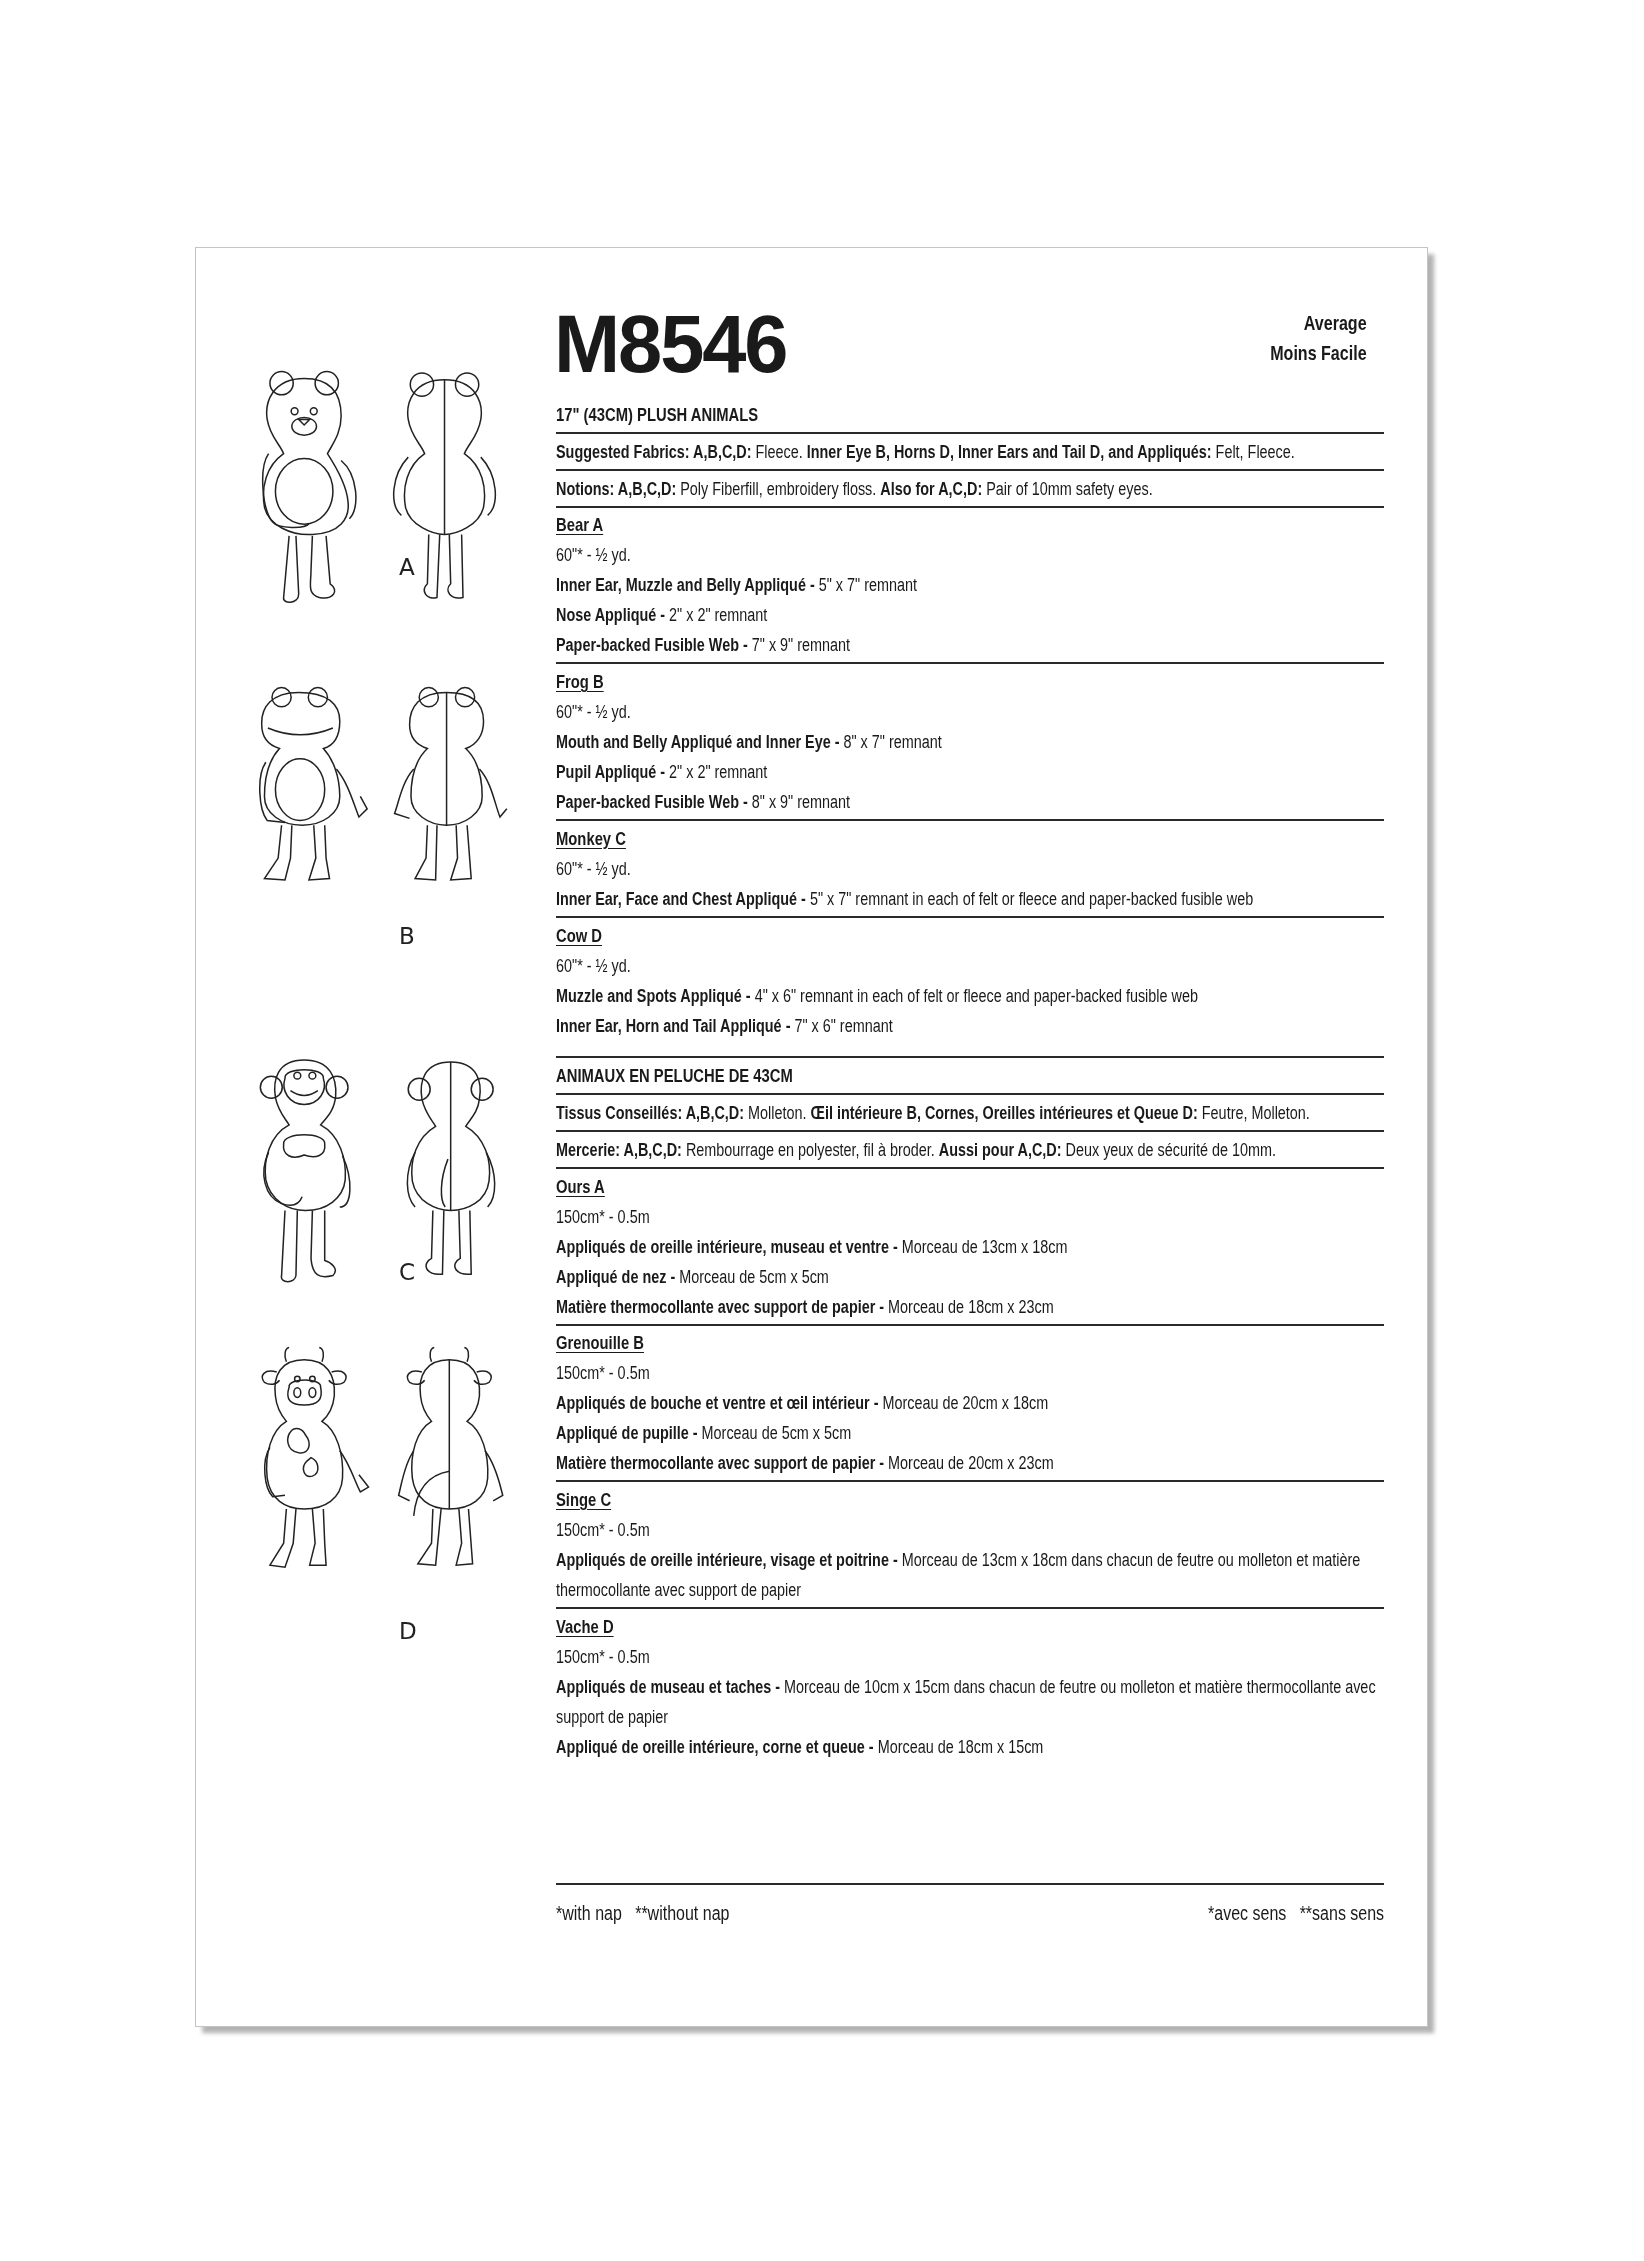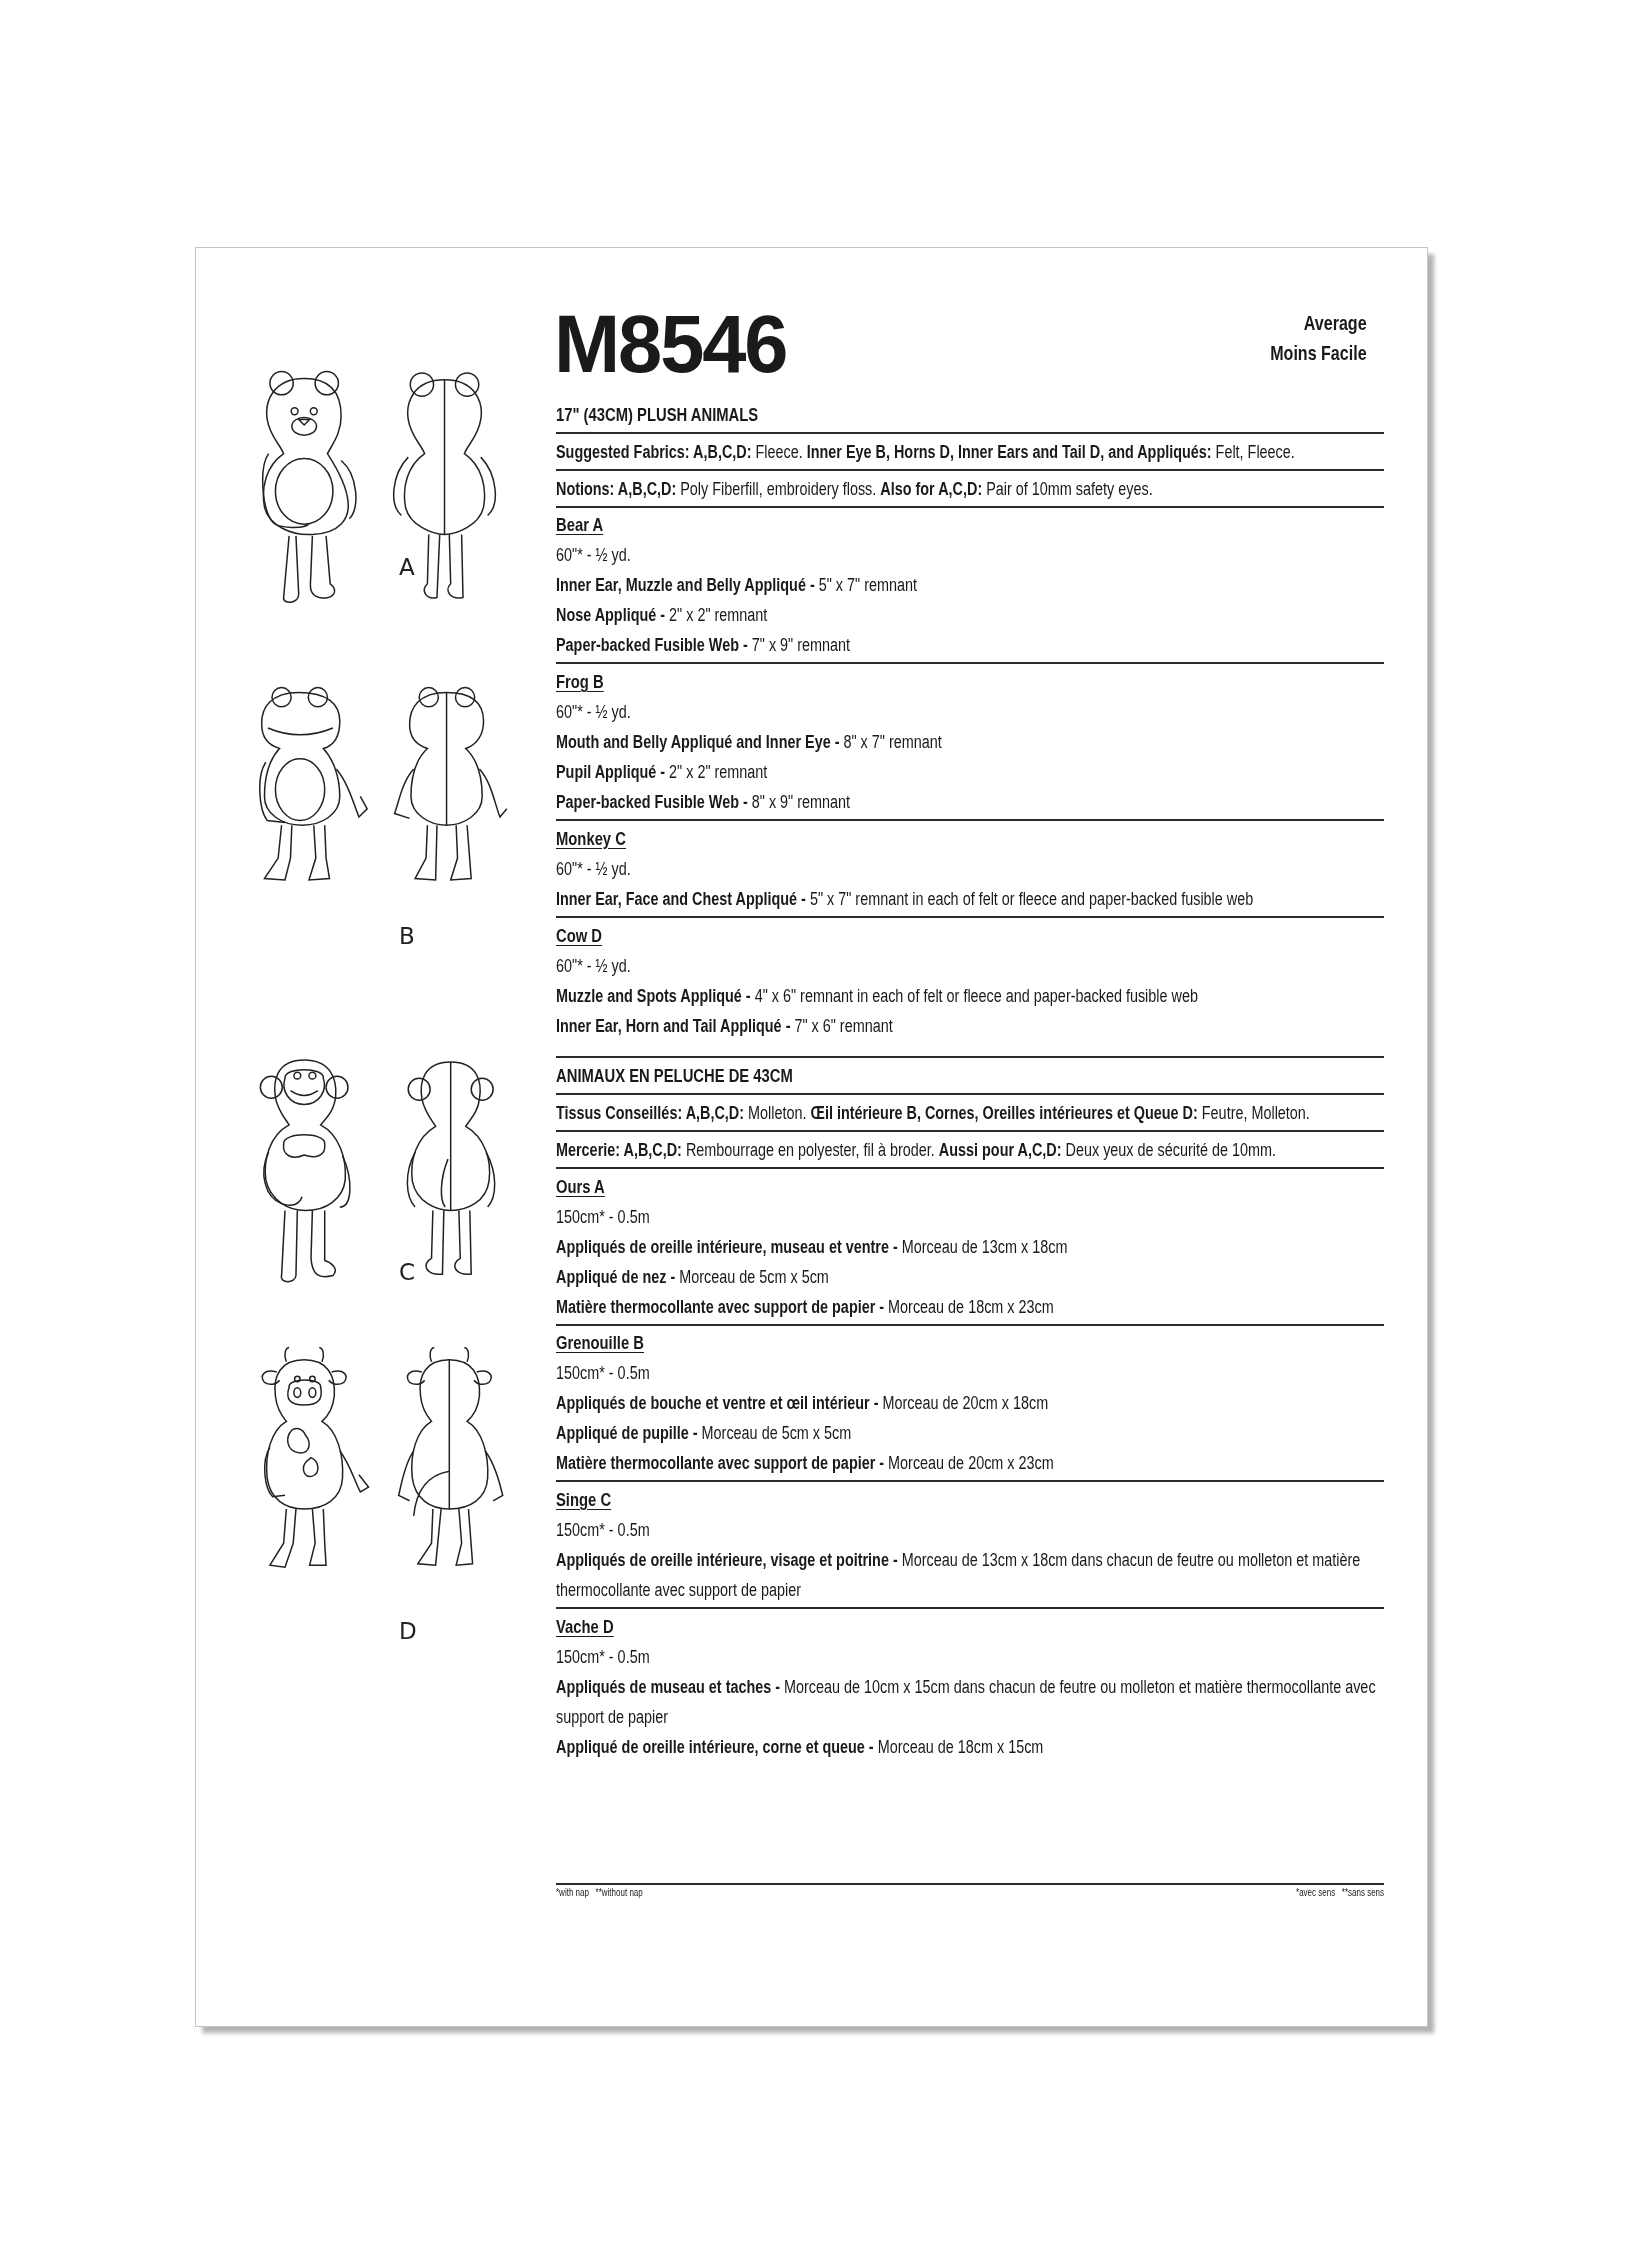--- a/index.html
+++ b/index.html
@@ -28,22 +28,22 @@
   .section-title { font-size: 18.5px; font-weight: bold; height: 30px; line-height: 30px; white-space: nowrap; }
   .rule { border-top: 2.7px solid #2a2a2a; height: 0; margin: 2.1px 0 2.7px 0; width: 100%; }
   .row { font-size: 18px; line-height: 30px; white-space: nowrap; }
   .row.wrap { white-space: normal; }
   .b { font-weight: bold; }
   .r { font-weight: normal; }
   .heading { font-size: 18.5px; font-weight: bold; text-decoration: underline; text-underline-offset: 2.7px; line-height: 30px; }
   .spacer { height: 13.7px; }
   .footnotes {
     position: absolute; left: 360px; top: 1635px; width: 828px;
-    border-top: 2.7px solid #2a2a2a; padding-top: 2px;
-    display: flex; justify-content: space-between; font-size: 10px;
+    border-top: 2.7px solid #2a2a2a; padding-top: 17px;
+    display: flex; justify-content: space-between; font-size: 20px;
   }
   .footnotes .half { transform: scaleX(0.80); white-space: nowrap; }
   .footnotes .lft { transform-origin: left; }
   .footnotes .rgt { transform-origin: right; }
   .illus { position: absolute; left: 0; width: 356px; }
   .illus svg { position: absolute; left: 0; top: 0; }
   .view-label {
     position: absolute; font-size: 23px; font-family: "DejaVu Sans", sans-serif; font-weight: normal;
     color: #222;
   }

